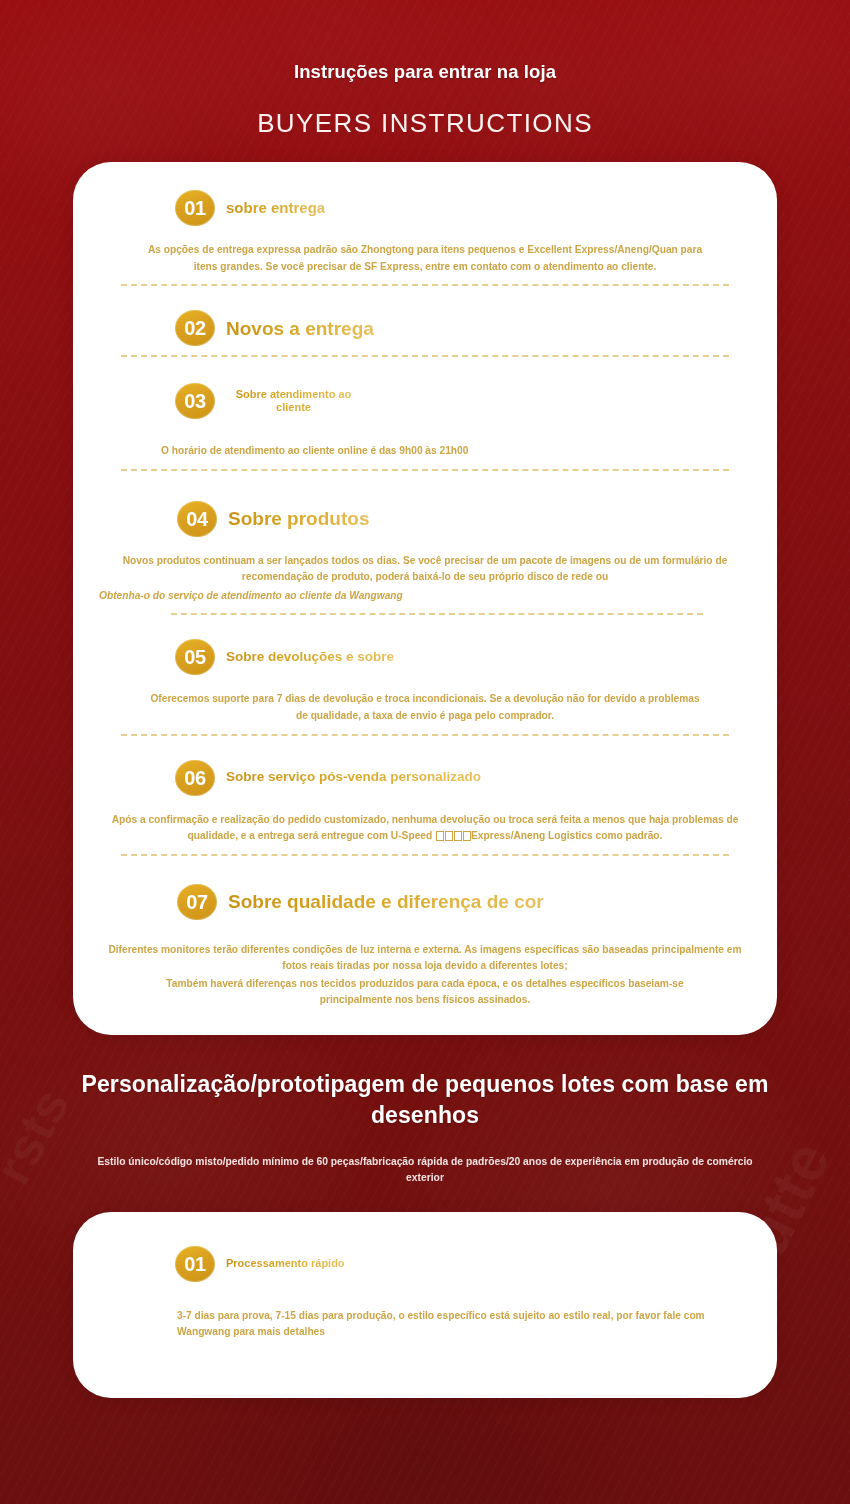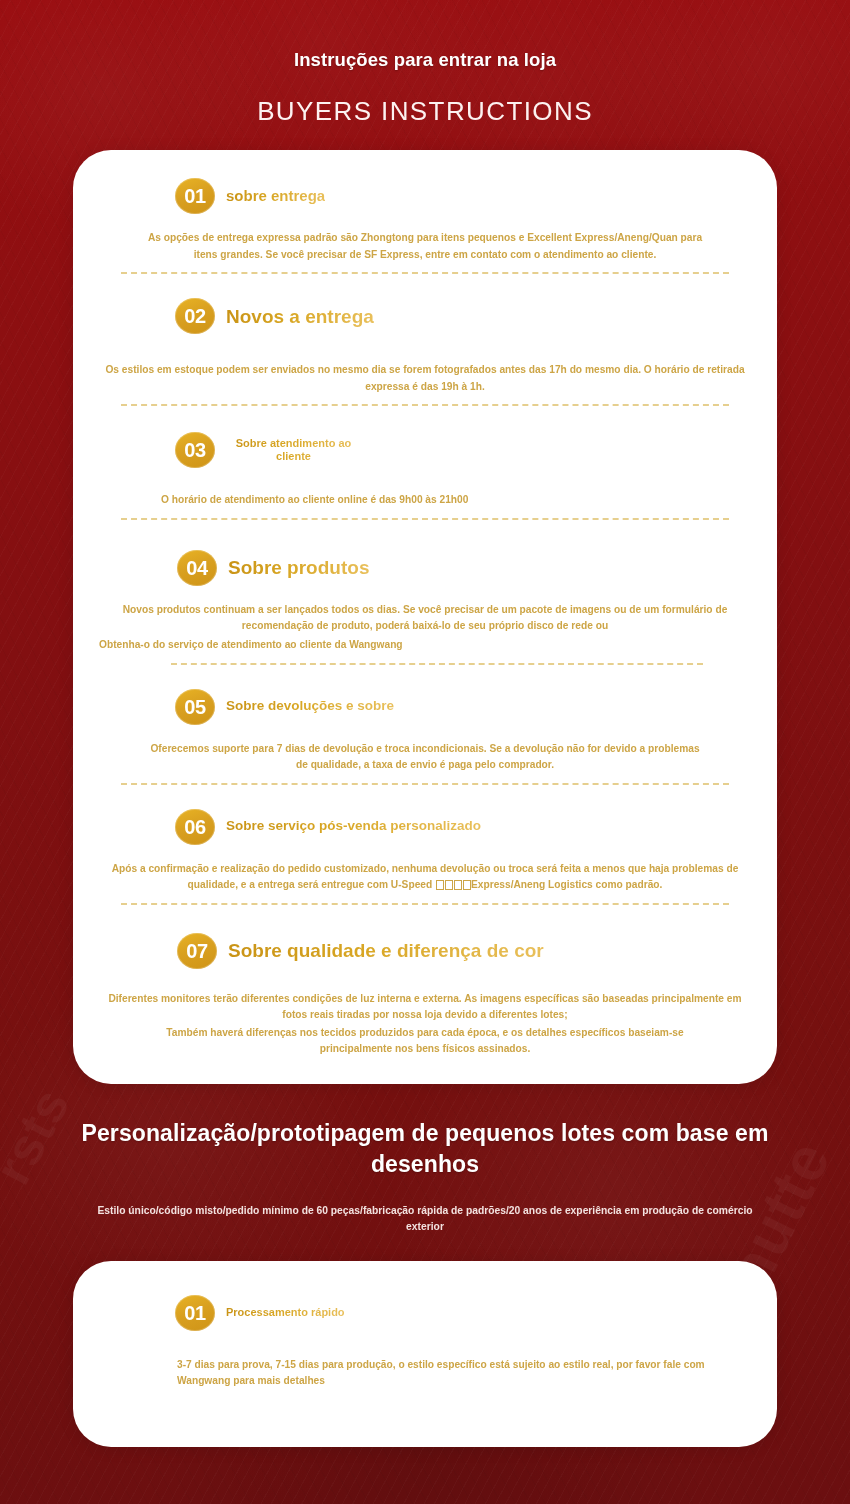--- a/index.html
+++ b/index.html
@@ -50,20 +50,21 @@
   }
   .wm-left  { left: -18px; top: 1106px; font-size: 52px; transform: rotate(-62deg); }
   .wm-right { left: 700px; top: 1180px; font-size: 62px; transform: rotate(-64deg); }
 
   
   .hero {
     position: relative;
     padding-top: 49px;
     text-align: center;
     z-index: 3;
+    margin-top: 12px;
   }
   .hero-sub {
     font-size: 18.5px;
     font-weight: 700;
     color: #ffffff;
     letter-spacing: 0.1px;
     line-height: 1.2;
     text-shadow: 0 1px 2px rgba(0,0,0,0.25);
   }
   .hero-title {
@@ -224,21 +225,20 @@
       <div class="divider d-inset-a"></div>
     </div>
 
     <div class="gap-a"></div>
 
     <div class="block">
       <div class="block-head indent-a">
         <div class="badge">02</div>
         <div class="block-title t-lg">Novos a entrega</div>
       </div>
-      <div class="block-body body-wide" style="margin-top:28px;">Os estilos em estoque podem ser enviados no mesmo dia se forem fotografados antes das 17h do mesmo dia. O horário de retirada expressa é das 19h à 1h.</div>
       <div class="divider d-inset-b"></div>
     </div>
 
     <div class="gap-b"></div>
 
     <div class="block">
       <div class="block-head indent-a">
         <div class="badge">03</div>
         <div class="block-title t-md t-two">Sobre atendimento ao cliente</div>
       </div>
@@ -247,21 +247,21 @@
     </div>
 
     <div class="gap-c"></div>
 
     <div class="block">
       <div class="block-head indent-b">
         <div class="badge">04</div>
         <div class="block-title t-lg">Sobre produtos</div>
       </div>
       <div class="block-body body-wide">Novos produtos continuam a ser lançados todos os dias. Se você precisar de um pacote de imagens ou de um formulário de recomendação de produto, poderá baixá-lo de seu próprio disco de rede ou</div>
-      <div class="block-body body-left" style="margin-top:2px;">Obtenha-o do serviço de atendimento ao cliente da Wangwang</div>
+      <div class="block-body body-left" style="margin-top:2px;font-style:italic;">Obtenha-o do serviço de atendimento ao cliente da Wangwang</div>
       <div class="divider d-inset-d"></div>
     </div>
 
     <div class="gap-a"></div>
 
     <div class="block">
       <div class="block-head indent-a">
         <div class="badge">05</div>
         <div class="block-title t-sm">Sobre devoluções e sobre</div>
       </div>

